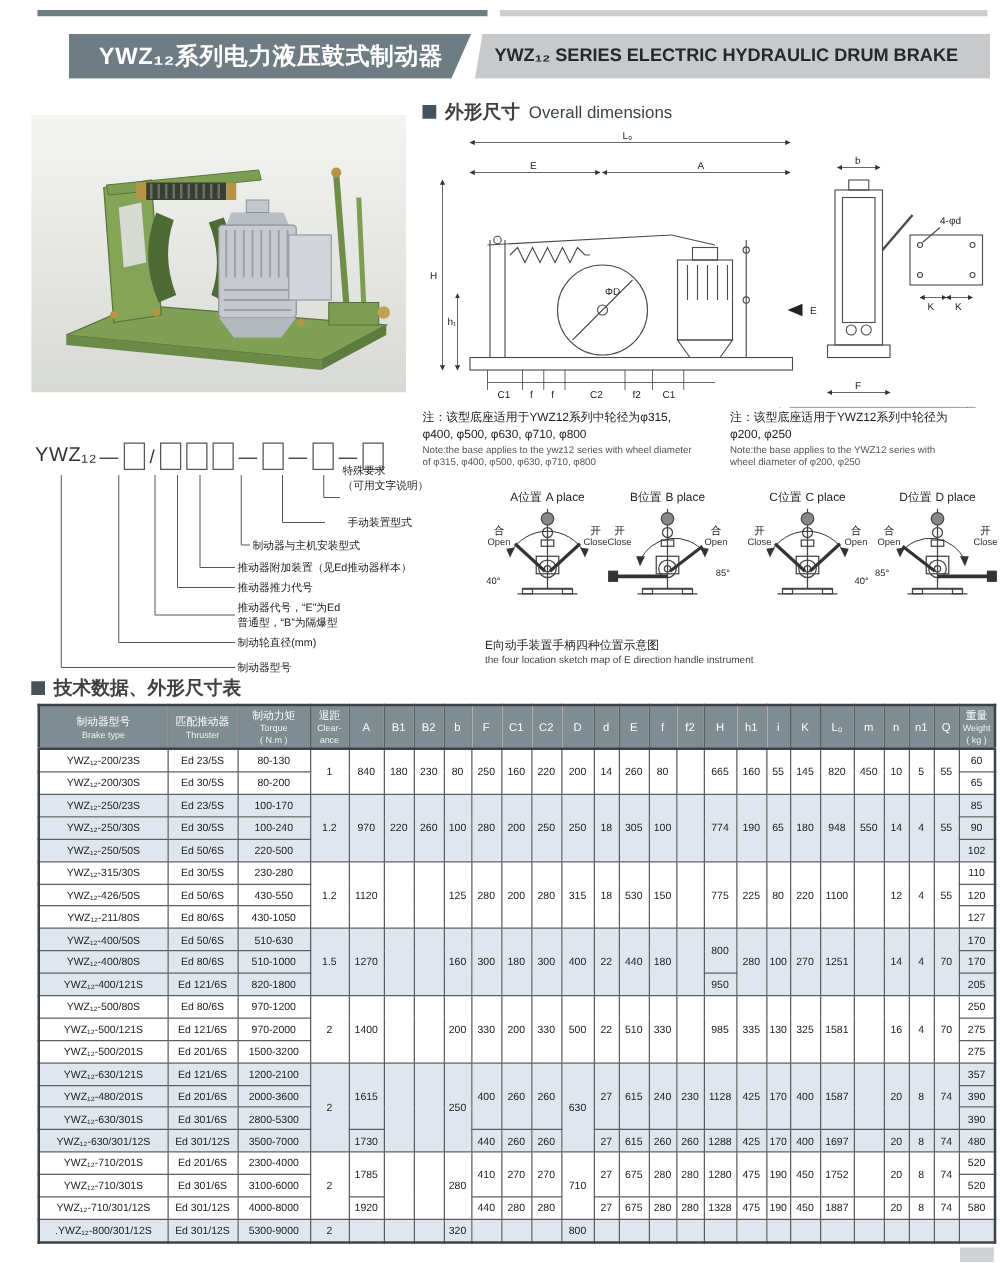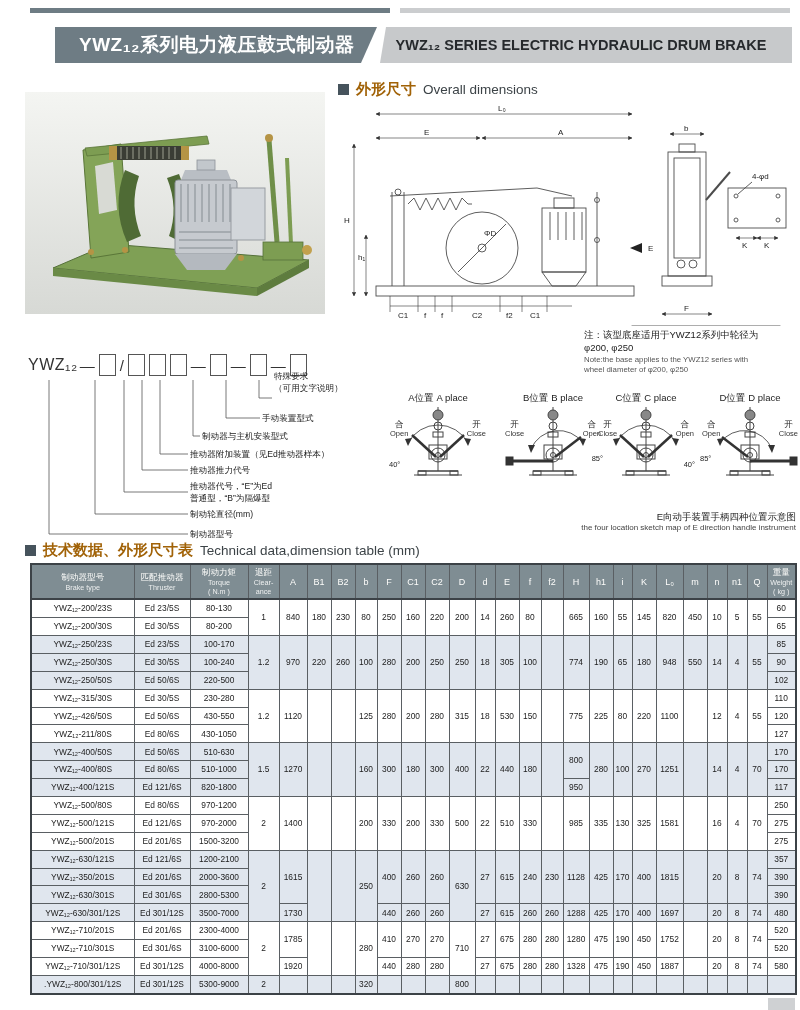--- a/index.html
+++ b/index.html
@@ -14,41 +14,41 @@
     clip-path:polygon(0 0,100% 0,calc(100% - 16px) 100%,0 100%);
     display:flex;align-items:center;padding-left:24px;box-sizing:border-box}
   .hdr-left span{color:#fff;font-size:19px;font-weight:bold;letter-spacing:.5px;white-space:nowrap}
   .hdr-right{left:370px;top:27px;width:422px;height:36px;background:#c7c9cb;
     clip-path:polygon(16px 0,100% 0,100% 100%,10px 100%);
     display:flex;align-items:center;justify-content:center}
   .hdr-right span{color:#26292c;font-size:14.5px;font-weight:bold;white-space:nowrap}
   
   .sec{display:flex;align-items:center;gap:7px;white-space:nowrap}
   .sec .sq{width:11px;height:11px;background:#46535c;flex:0 0 auto}
-  .sec .zh{font-size:15px;font-weight:bold;color:#a16207}
+  .sec .zh{font-size:15px;font-weight:bold;color:#404040}
   .sec .en{font-size:13.5px;color:#3c4347}
   
   .note .zh{font-size:9.5px;color:#222;line-height:1.4}
   .note .en{font-size:7.8px;color:#555;line-height:1.3}
   
   .typecode{left:28px;top:352px;width:322px;height:208px}
   .tc-row{position:absolute;left:0;top:2px;display:flex;align-items:center;font-size:15px;color:#333}
   .tc-prefix{font-size:16px;letter-spacing:.5px;color:#333}
   .tc-box{width:15px;height:20px;border:1.3px solid #555;margin:0 2px;background:#fff;flex:0 0 auto}
   .tc-sep{margin:0 2px}
   .tc-label{position:absolute;font-size:8.6px;color:#222;line-height:1.4;white-space:nowrap}
   
   .pos-wrap{left:388px;top:392px;width:408px;height:148px}
   .pos-item{position:absolute;top:0;width:100px;height:116px}
   .pos-title{text-align:center;font-size:9.5px;color:#222;white-space:nowrap}
   .pos-title .en{margin-left:3px}
   .pos-side{position:absolute;top:27px;text-align:center;font-size:8.5px;line-height:1.2;color:#222}
   .pos-side .en{font-size:7.5px;color:#333}
   .pos-angle{position:absolute;font-size:7.5px;color:#222}
-  .pos-caption{position:absolute;top:119px;left:0;width:100%;text-align:right;line-height:1.25}
+  .pos-caption{position:absolute;top:119px;left:0;width:100%;text-align:left;line-height:1.25}
   .pos-caption .zh{font-size:9.5px;color:#222}
   .pos-caption .en{font-size:8px;color:#444}
   
   table.dtable{position:absolute;left:30px;top:563px;width:765px;border-collapse:collapse;
     table-layout:fixed;border:2px solid #3c4247}
   .dtable th,.dtable td{border:1px solid #5a5f63;text-align:center;vertical-align:middle;overflow:hidden}
   .dtable thead th{background:#7f8d93;color:#fdfdfb;font-weight:normal;padding:2px 0}
   .dtable thead{border-bottom:2px solid #3c4247}
   .dtable th .l{font-size:8.6px;line-height:1.3}
   .dtable th .en{font-size:7.2px;line-height:1.25;color:#eef0f0}
@@ -256,20 +256,26 @@
     <text x="108" y="247">K</text>
     <text x="158" y="247">K</text>
     <text x="40" y="251">c</text>
     <text x="344" y="249">K</text>
     <text x="384" y="249">K</text>
     <text x="424" y="254">B2</text>
     <text x="284" y="252">c</text>
     <text x="398" y="277">m</text>
   </svg>
 
+  <div class="abs note" style="left:338px;top:328px;width:242px">
+    <div class="zh">注：该型底座适用于YWZ12系列中轮径为φ315,</div>
+    <div class="zh">φ400, φ500, φ630, φ710, φ800</div>
+    <div class="en">Note:the base applies to the ywz12 series with wheel diameter</div>
+    <div class="en">of φ315, φ400, φ500, φ630, φ710, φ800</div>
+  </div>
   <div class="abs note" style="left:584px;top:328px;width:212px">
     <div class="zh">注：该型底座适用于YWZ12系列中轮径为</div>
     <div class="zh">φ200, φ250</div>
     <div class="en">Note:the base applies to the YWZ12 series with</div>
     <div class="en">wheel diameter of φ200, φ250</div>
   </div>
 
 
   <div class="abs typecode">
     <svg width="322" height="208" viewBox="0 0 322 208" style="position:absolute;left:0;top:0">
@@ -296,21 +302,21 @@
       <span class="tc-box"></span>
       <span class="tc-sep">—</span>
       <span class="tc-box"></span>
       <span class="tc-sep">—</span>
       <span class="tc-box"></span>
     </div>
     <div class="tc-label" style="left:246px;top:18px">
       <div>特殊要求</div>
         <div>（可用文字说明）</div>
     </div>
-    <div class="tc-label" style="left:234px;top:60px">
+    <div class="tc-label" style="left:250px;top:60px">
       <div>手动装置型式</div>
     </div>
     <div class="tc-label" style="left:174px;top:78px">
       <div>制动器与主机安装型式</div>
     </div>
     <div class="tc-label" style="left:162px;top:96px">
       <div>推动器附加装置（见Ed推动器样本）</div>
     </div>
     <div class="tc-label" style="left:162px;top:112px">
       <div>推动器推力代号</div>
@@ -364,21 +370,21 @@
         <div>合</div>
           <div class="en">Open</div>
       </div>
       <div class="pos-side" style="right:2px">
         <div>开</div>
           <div class="en">Close</div>
       </div>
       <div class="pos-angle" style="left:1px;top:68px">40°</div>
     </div>
 
-    <div class="pos-item" style="left:115px">
+    <div class="pos-item" style="left:96px">
       <div class="pos-title">
         <span>B位置</span><span class="en">B place</span>
       </div>
       <svg width="100" height="86" viewBox="0 0 100 86" style="display:block">
         <use href="#spindle"></use>
         <g stroke="#333">
           <line x1="50" y1="56" x2="8" y2="56" stroke-width="3"></line>
           <rect x="3" y="52" width="7" height="8" fill="#333"></rect>
           <line x1="52" y1="52" x2="78" y2="32" stroke-width="2.5"></line>
           <path d="M28,44 A30,30 0 0 1 80,38" fill="none" stroke-width="0.8"></path>
@@ -450,21 +456,20 @@
 
     <div class="pos-caption">
       <div class="zh">E向动手装置手柄四种位置示意图</div>
       <div class="en">the four location sketch map of E direction handle instrument</div>
     </div>
   </div>
 
   <div class="abs sec" style="left:25px;top:541px">
     <span class="sq"></span>
     <span class="zh">技术数据、外形尺寸表</span>
-    <span class="en">Technical data,dimension table (mm)</span>
   </div>
 
   <table class="dtable">
     <colgroup>
       <col style="width:103px">
         <col style="width:56px">
         <col style="width:58px">
         <col style="width:31px">
       <col style="width:28px">
         <col style="width:24px">
@@ -684,21 +689,21 @@
           <td>YWZ₁₂-400/80S</td>
           <td>Ed 80/6S</td>
           <td>510-1000</td>
           <td>170</td>
         </tr>
         <tr class="shade">
           <td>YWZ₁₂-400/121S</td>
           <td>Ed 121/6S</td>
           <td>820-1800</td>
           <td>950</td>
-          <td>117</td>
+          <td>205</td>
         </tr>
         <tr>
           <td>YWZ₁₂-500/80S</td>
           <td>Ed 80/6S</td>
           <td>970-1200</td>
           <td rowspan="3">2</td>
           <td rowspan="3">1400</td>
           <td rowspan="3"></td>
           <td rowspan="3"></td>
           <td rowspan="3">200</td>
@@ -747,29 +752,29 @@
           <td rowspan="3">260</td>
           <td rowspan="4">630</td>
           <td rowspan="3">27</td>
           <td rowspan="3">615</td>
           <td rowspan="3">240</td>
           <td rowspan="3">230</td>
           <td rowspan="3">1128</td>
           <td rowspan="3">425</td>
           <td rowspan="3">170</td>
           <td rowspan="3">400</td>
-          <td rowspan="3">1815</td>
+          <td rowspan="3">1587</td>
           <td rowspan="3"></td>
           <td rowspan="3">20</td>
           <td rowspan="3">8</td>
           <td rowspan="3">74</td>
           <td>357</td>
         </tr>
         <tr class="shade">
-          <td>YWZ₁₂-350/201S</td>
+          <td>YWZ₁₂-480/201S</td>
           <td>Ed 201/6S</td>
           <td>2000-3600</td>
           <td>390</td>
         </tr>
         <tr class="shade">
           <td>YWZ₁₂-630/301S</td>
           <td>Ed 301/6S</td>
           <td>2800-5300</td>
           <td>390</td>
         </tr>

